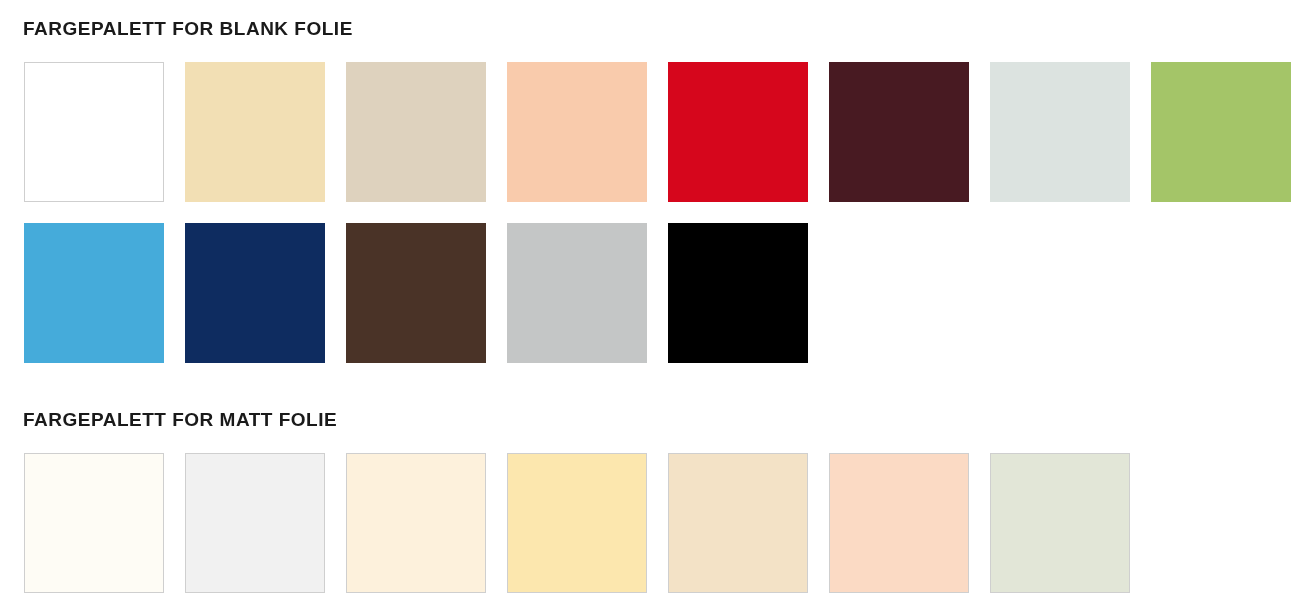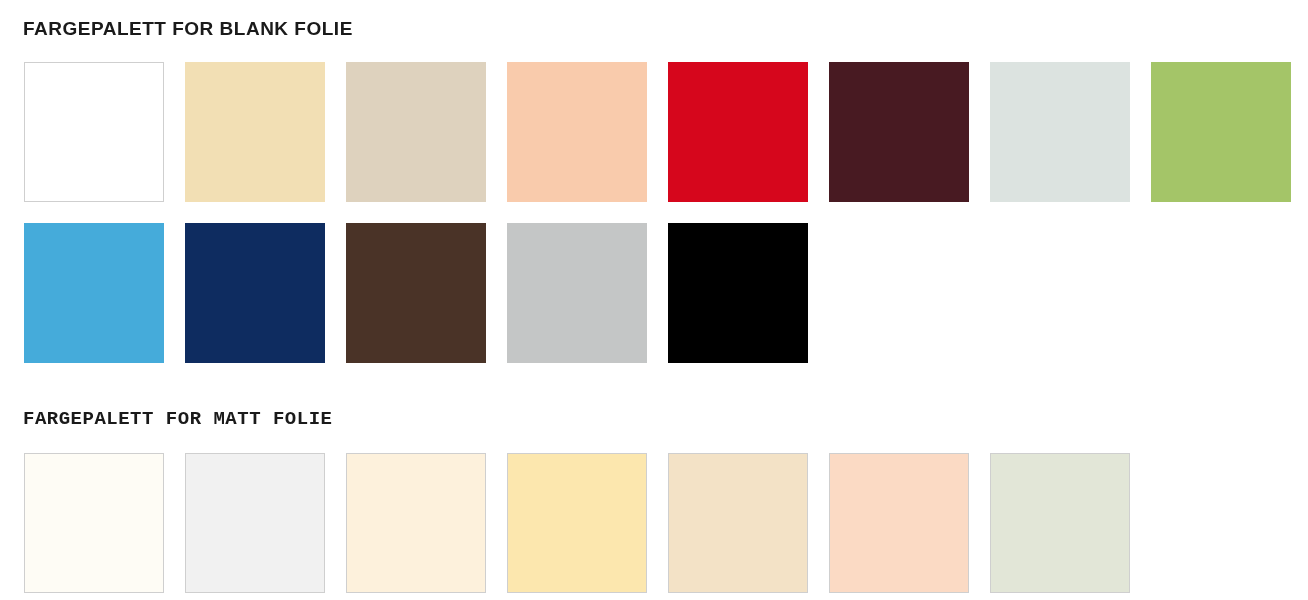--- a/index.html
+++ b/index.html
@@ -28,21 +28,21 @@
     color: #1a1a1a;
     text-transform: uppercase;
     line-height: 1;
     font-family: "Liberation Sans", sans-serif;
   }
 
   #section-blank { position: absolute; left: 18px; top: 0px; width: 1272px; }
   #section-blank .section-title { position: absolute; left: 0px; top: 14px; }
 
   #section-matt { position: absolute; left: 18px; top: 0px; width: 1272px; }
-  #section-matt .section-title { position: absolute; left: 0px; top: 405px; font-family: Liberation Mono, monospace; }
+  #section-matt .section-title { position: absolute; left: 0px; top: 405px; }
 
   .swatch-grid {
     display: flex;
     flex-wrap: wrap;
     gap: 19px;
     width: 1272px;
   }
 
   #grid-blank { position: absolute; left: 0px; top: 56px; }
   #grid-matt  { position: absolute; left: 0px; top: 447px; }

